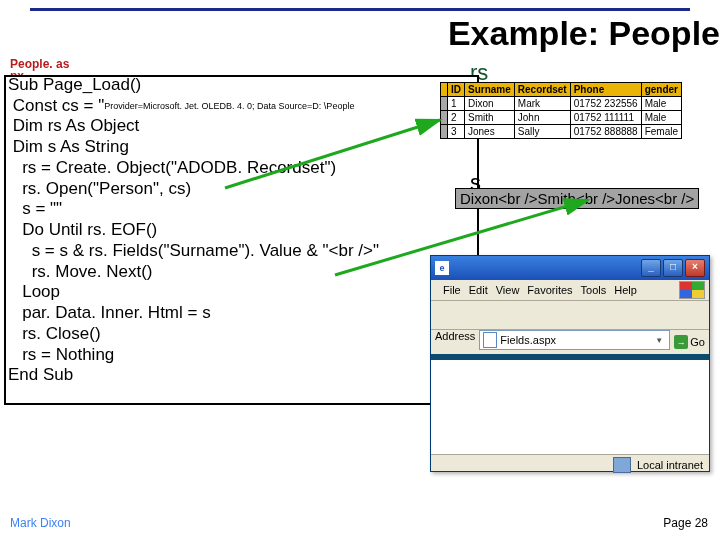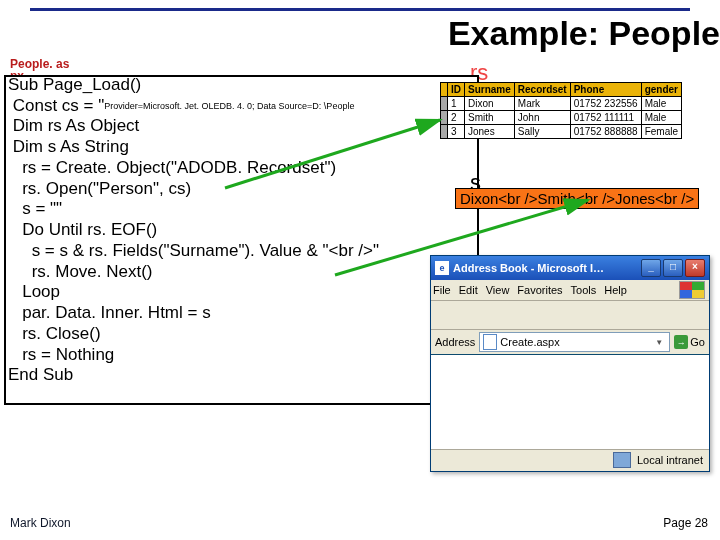--- a/index.html
+++ b/index.html
@@ -36,21 +36,21 @@
     font-size: 12px;
     font-weight: bold;
     color: #b91c1c;
     line-height: 1;
   }
   .rs-label {
     position: absolute;
     top: 60px;
     left: 470px;
     font-size: 22px;
-    color: #ef4444;
+    color: #14532d;
   }
   .code-box {
     position: absolute;
     top: 75px;
     left: 4px;
     width: 475px;
     height: 330px;
     border: 2px solid #000;
     background: #fff;
     box-sizing: border-box;
@@ -94,21 +94,21 @@
     left: 470px;
     font-size: 22px;
     color: #000;
   }
   .s-value {
     position: absolute;
     top: 188px;
     left: 455px;
     font-size: 15px;
     color: #000;
-    background: #f97316;
+    background: #a3a3a3;
     border: 1.5px solid #000;
     padding: 1px 4px;
   }
   .browser-window {
     position: absolute;
     top: 255px;
     left: 430px;
     width: 278px;
     height: 215px;
     border: 1px solid #003c74;
@@ -153,21 +153,21 @@
     line-height: 14px;
   }
   .win-btn.close {
     background: linear-gradient(to bottom, #e87d6f, #bf3a2a);
     border-color: #701a1a;
   }
   .menubar {
     height: 20px;
     display: flex;
     align-items: center;
-    padding: 0 2px;
+    padding: 0 12px;
     gap: 8px;
     color: #000;
     border-bottom: 1px solid #aca899;
     position: relative;
   }
   .menubar .wlogo {
     position: absolute;
     right: 4px;
     width: 24px;
     height: 16px;
@@ -180,24 +180,23 @@
     width: 50%;
     height: 50%;
   }
   .toolbar {
     height: 28px;
     border-bottom: 1px solid #aca899;
   }
   .addrbar {
     height: 24px;
     display: flex;
-    align-items: center;
     padding: 0 4px;
     gap: 4px;
-    border-bottom: 1px solid #0c4a6e;
+    border-bottom: 6px solid #0c4a6e;
   }
   .addr-input {
     flex: 1;
     height: 18px;
     border: 1px solid #7f9db9;
     background: #fff;
     display: flex;
     align-items: center;
     padding: 0 3px;
     gap: 3px;
@@ -247,21 +246,21 @@
     height: 14px;
     background: #7fa8d8;
     border: 1px solid #4a6a9a;
     margin-left: auto;
   }
   .footer-author {
     position: absolute;
     bottom: 10px;
     left: 10px;
     font-size: 12px;
-    color: #0f172a;
+    color: #3b82f6;
   }
   .footer-page {
     position: absolute;
     bottom: 10px;
     right: 12px;
     font-size: 12px;
     color: #000;
   }
   svg.arrows {
     position: absolute;
@@ -335,21 +334,20 @@
       </tr>
     </tbody>
 </table>
 
 <div class="s-label">s</div>
 <div class="s-value">Dixon&lt;br /&gt;Smith&lt;br /&gt;Jones&lt;br /&gt;</div>
 
 <div class="browser-window">
   <div class="titlebar">
     <div class="titlebar-icon">e</div>
-    <span>Address Book - Microsoft I…</span>
     <div class="win-buttons">
       <div class="win-btn">_</div>
       <div class="win-btn">□</div>
       <div class="win-btn close">×</div>
     </div>
   </div>
   <div class="menubar">
     <span>File</span>
     <span>Edit</span>
     <span>View</span>
@@ -361,21 +359,21 @@
         <span style="background:#3a3"></span>
       <span style="background:#36d"></span>
         <span style="background:#ec3"></span>
     </div>
   </div>
   <div class="toolbar"></div>
   <div class="addrbar">
     <span>Address</span>
     <div class="addr-input">
       <div class="pageicon"></div>
-      <span>Create.aspx</span>
+      <span>Fields.aspx</span>
       <span class="addr-dd">▼</span>
     </div>
     <div class="go-btn">
       <div class="arrow">→</div>
       <span>Go</span>
     </div>
   </div>
   <div class="content-area"></div>
   <div class="statusbar">
     <div class="neticon"></div>

